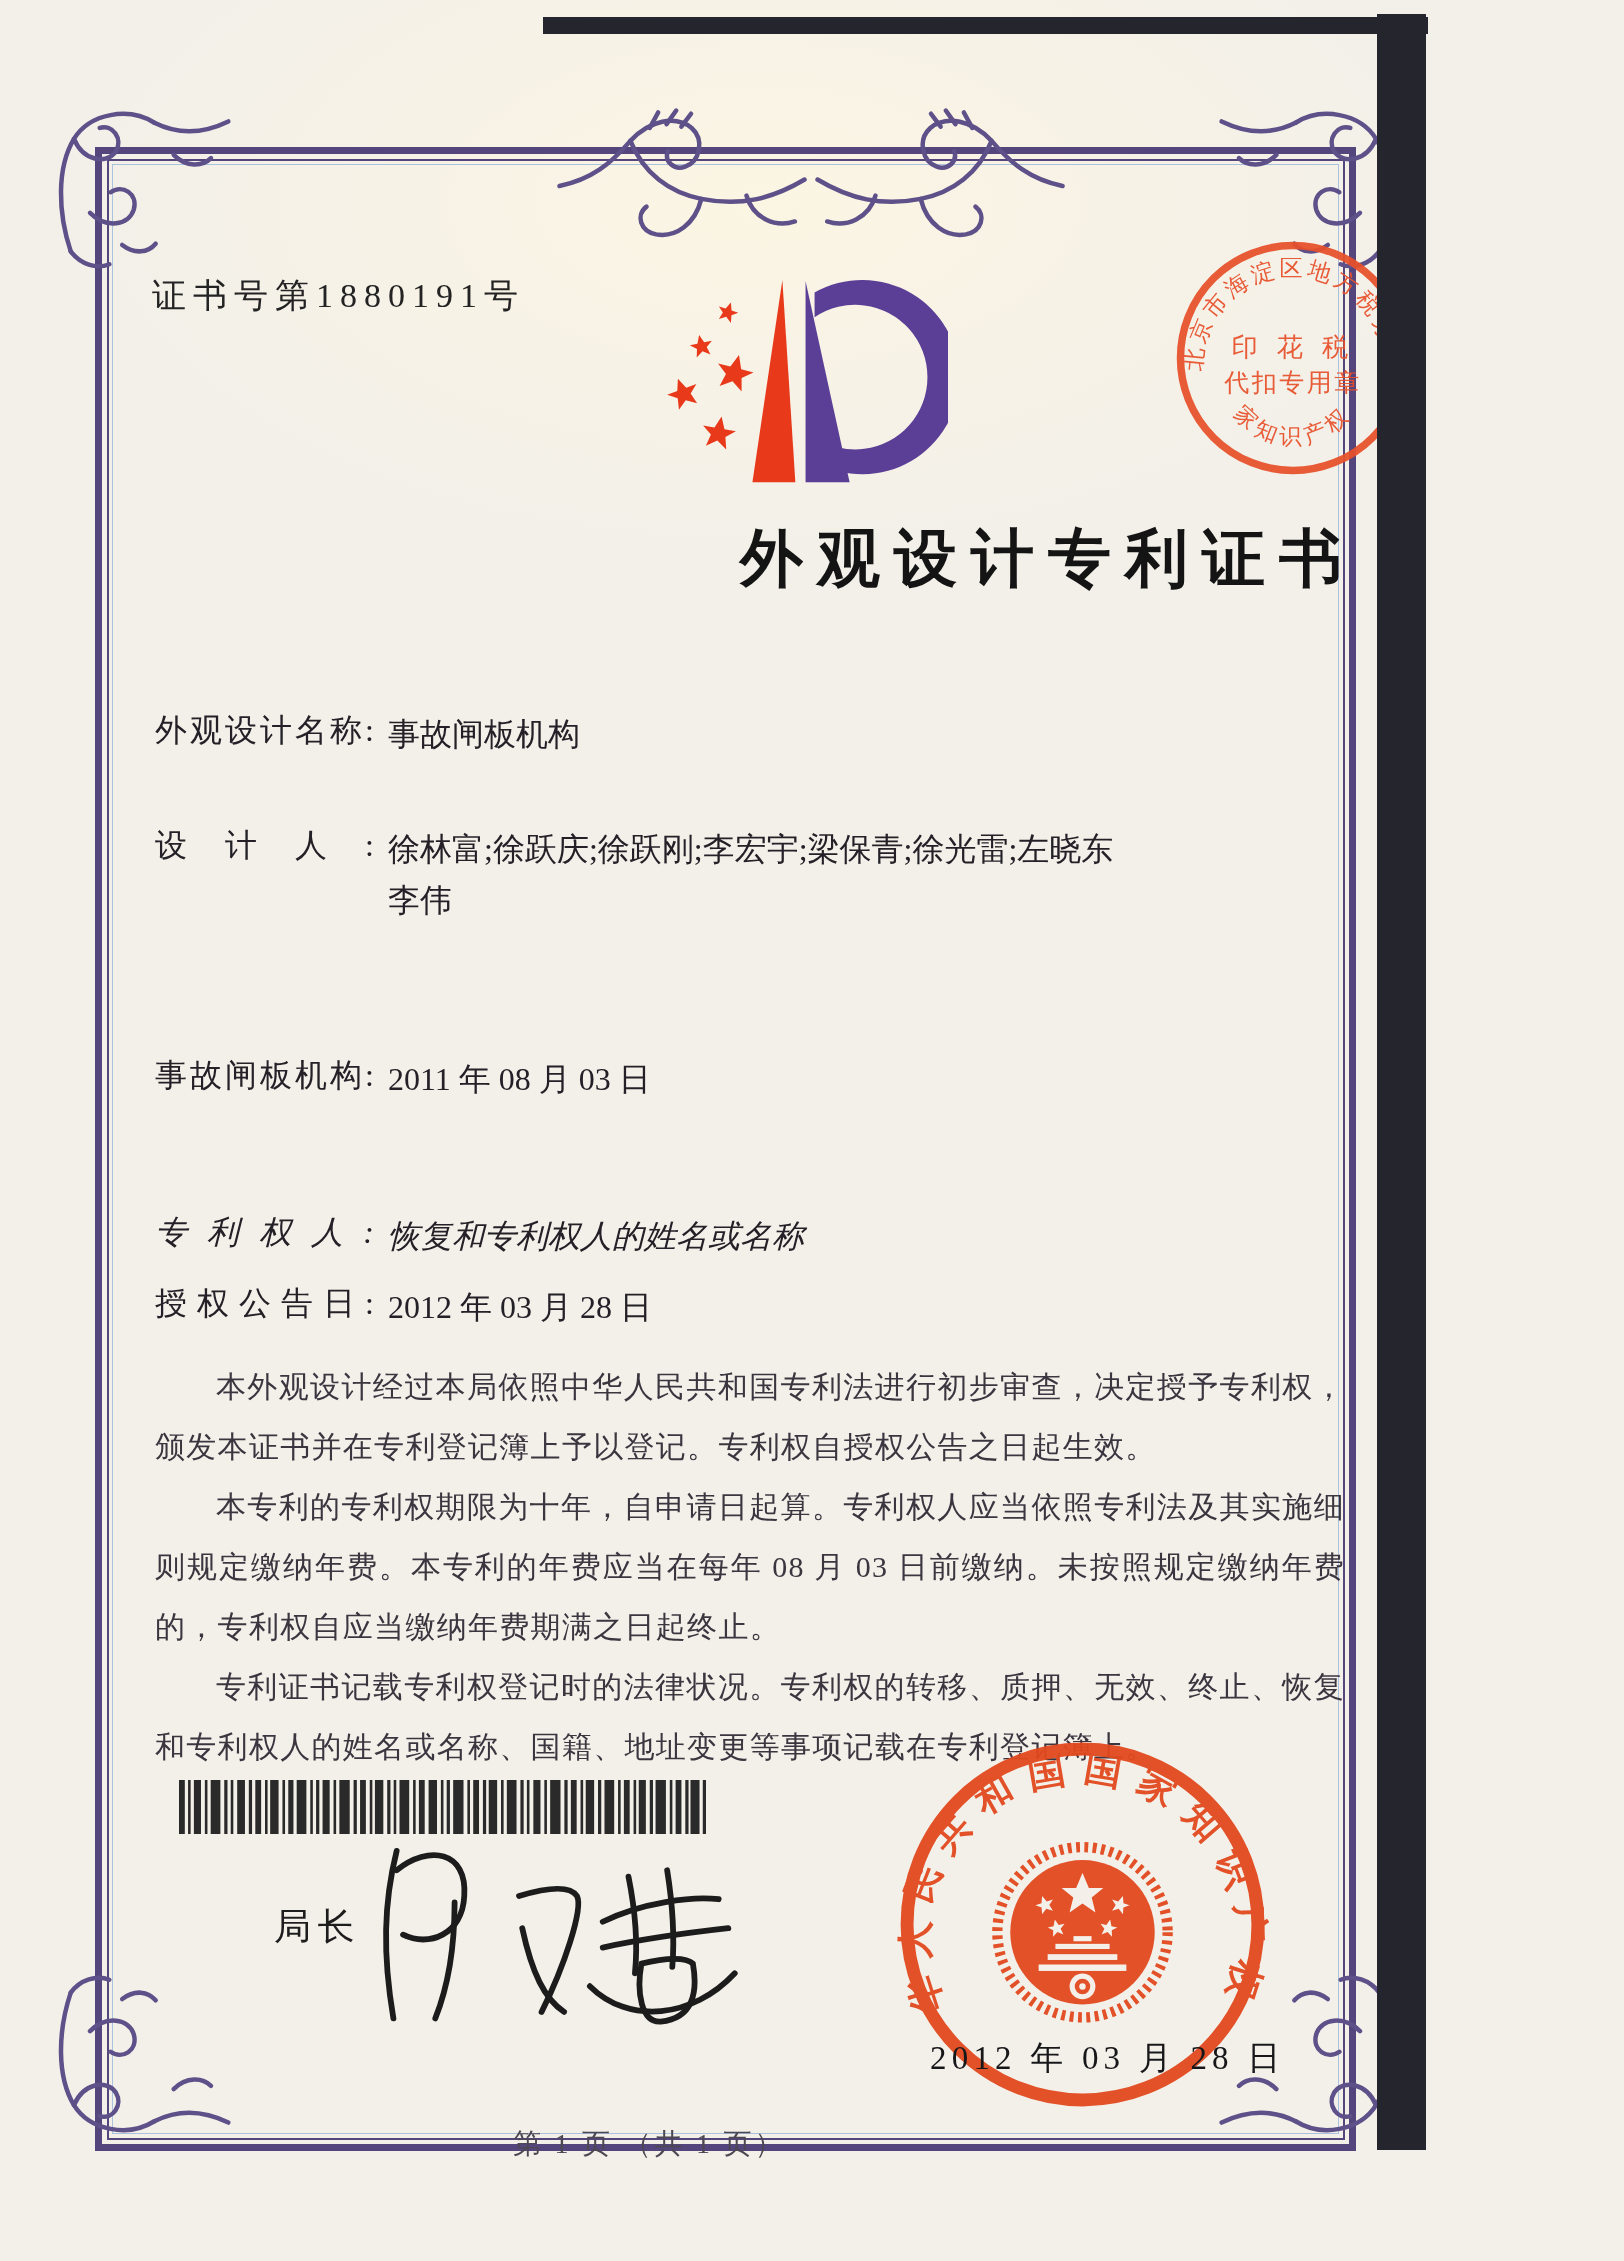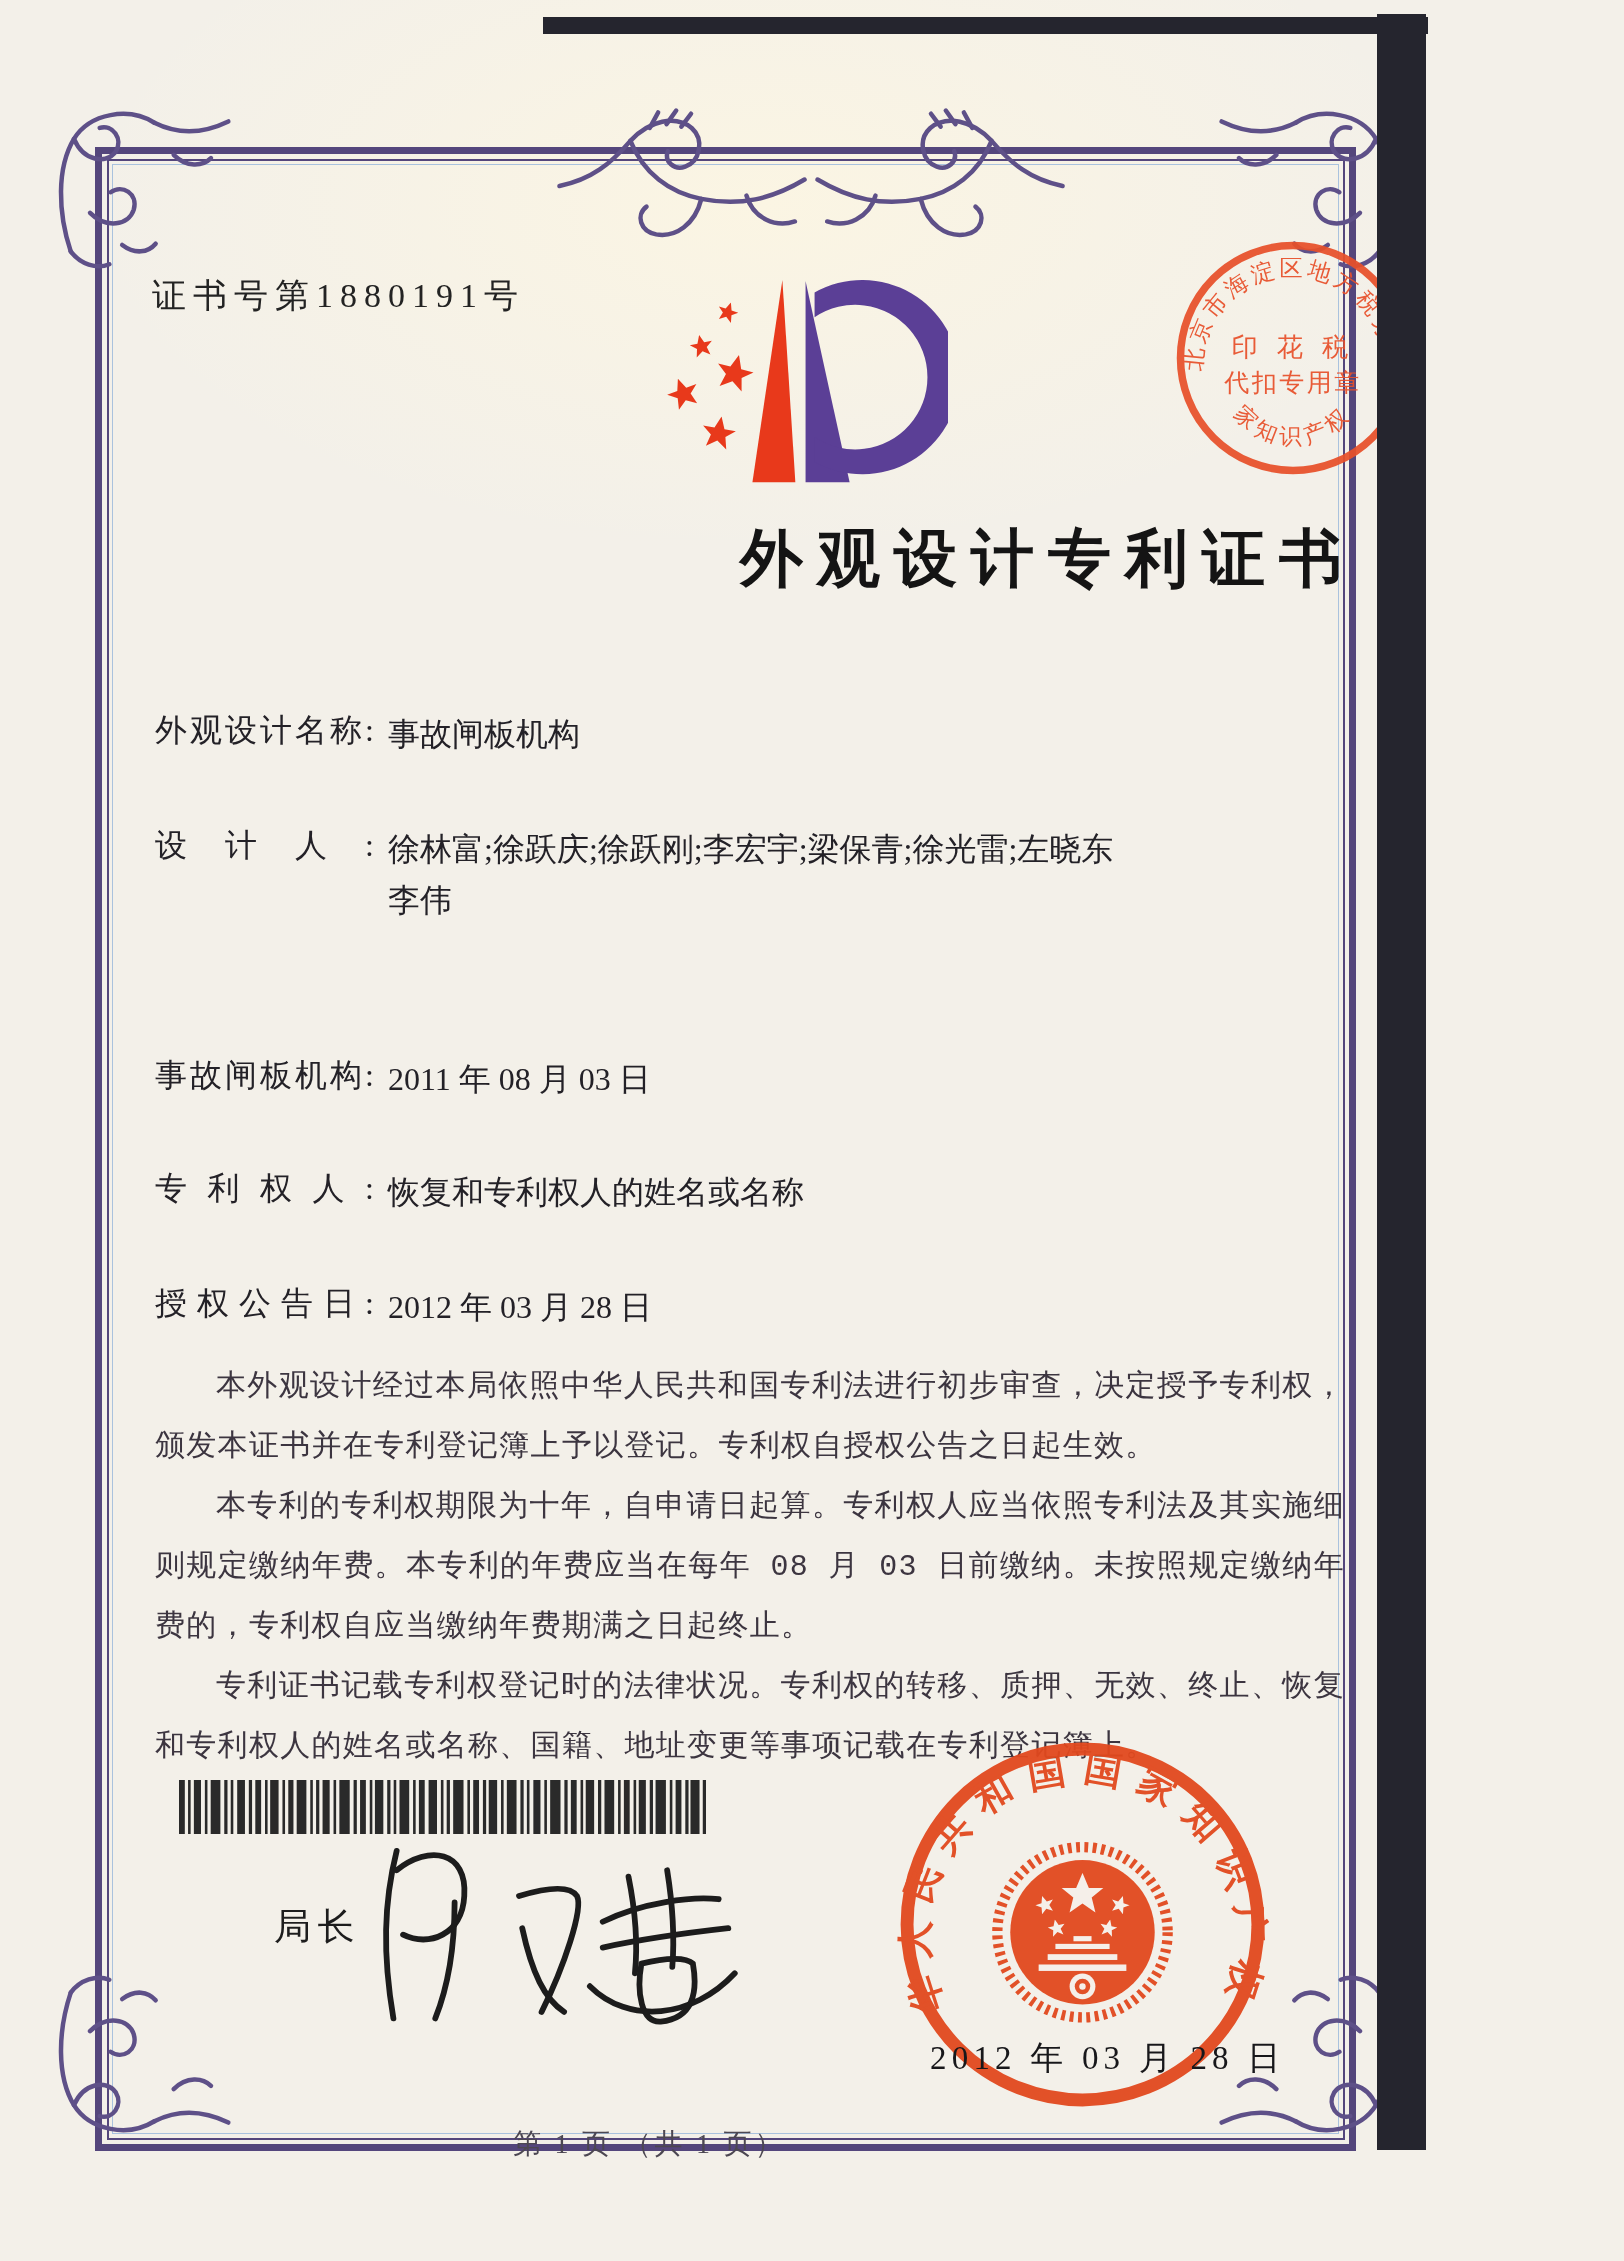--- a/index.html
+++ b/index.html
@@ -21,21 +21,21 @@
   .cert-no{position:absolute;left:152px;top:273px;font-size:34px;letter-spacing:7px;color:#232323;text-align:right;}
   .logo{position:absolute;left:645px;top:263px;width:303px;height:226px;}
   .big-title{position:absolute;left:95px;top:516px;width:1261px;text-align:right;
              font-family:"Liberation Sans","DejaVu Sans",sans-serif;
              font-size:63px;font-weight:600;letter-spacing:14px;color:#141414;}
   .field-row{position:absolute;left:155px;display:flex;font-size:32px;color:#232127;}
   .f-label{display:inline-block;width:219px;text-align:justify;text-align-last:justify;flex:none;}
   .f-value{margin-left:14px;white-space:pre-line;line-height:1.58;}
   .paras{position:absolute;left:155px;top:1357px;width:1190px;font-size:30px;line-height:60px;
          text-align:justify;color:#3c3540;letter-spacing:1.3px;}
-  .paras p{margin:0;text-indent:61px;font-family:Liberation Mono, monospace;}
+  .paras p{margin:0;text-indent:61px;}
   .barcode{position:absolute;left:179px;top:1780px;width:527px;height:54px;}
   .director-row{position:absolute;left:274px;top:1902px;font-size:37px;letter-spacing:6.4px;color:#1d1d1d;text-align:center;}
   .signature{position:absolute;left:358px;top:1825px;width:380px;height:200px;}
   .tax-stamp{position:absolute;left:1168px;top:233px;width:250px;height:250px;opacity:.93;z-index:5;}
   .big-seal{position:absolute;left:889px;top:1731px;width:387px;height:387px;opacity:.95;}
   .seal-date{position:absolute;left:930px;top:2036px;font-size:33px;letter-spacing:5.2px;color:#17171a;z-index:6;}
   .footer{position:absolute;left:95px;top:2125px;width:1109px;text-align:center;font-size:28px;letter-spacing:3.2px;color:#4c4752;}
   .scan-strip-right{position:absolute;left:1377px;top:14px;width:49px;height:2136px;background:#25252e;z-index:8;}
   .scan-strip-top{position:absolute;left:543px;top:17px;width:885px;height:17px;background:#25252e;z-index:8;}
   .stamp-text{font-family:"Liberation Serif","DejaVu Serif",serif;}
@@ -140,21 +140,21 @@
 李伟</span>
   </div>
   <div class="field-row" style="top:709px;">
     <span class="f-label">外观设计名称:</span>
     <span class="f-value">事故闸板机构</span>
   </div>
   <div class="field-row" style="top:1054px;">
     <span class="f-label">事故闸板机构:</span>
     <span class="f-value">2011 年 08 月 03 日</span>
   </div>
-  <div class="field-row" style="top:1167px;">
+  <div class="field-row" style="top:1211px;font-style:italic;">
     <span class="f-label">专利权人:</span>
     <span class="f-value">恢复和专利权人的姓名或名称</span>
   </div>
   <div class="field-row" style="top:1282px;">
     <span class="f-label">授权公告日:</span>
     <span class="f-value">2012 年 03 月 28 日</span>
   </div>
 
   <div class="paras">
     <p>本外观设计经过本局依照中华人民共和国专利法进行初步审查，决定授予专利权，颁发本证书并在专利登记簿上予以登记。专利权自授权公告之日起生效。</p>

